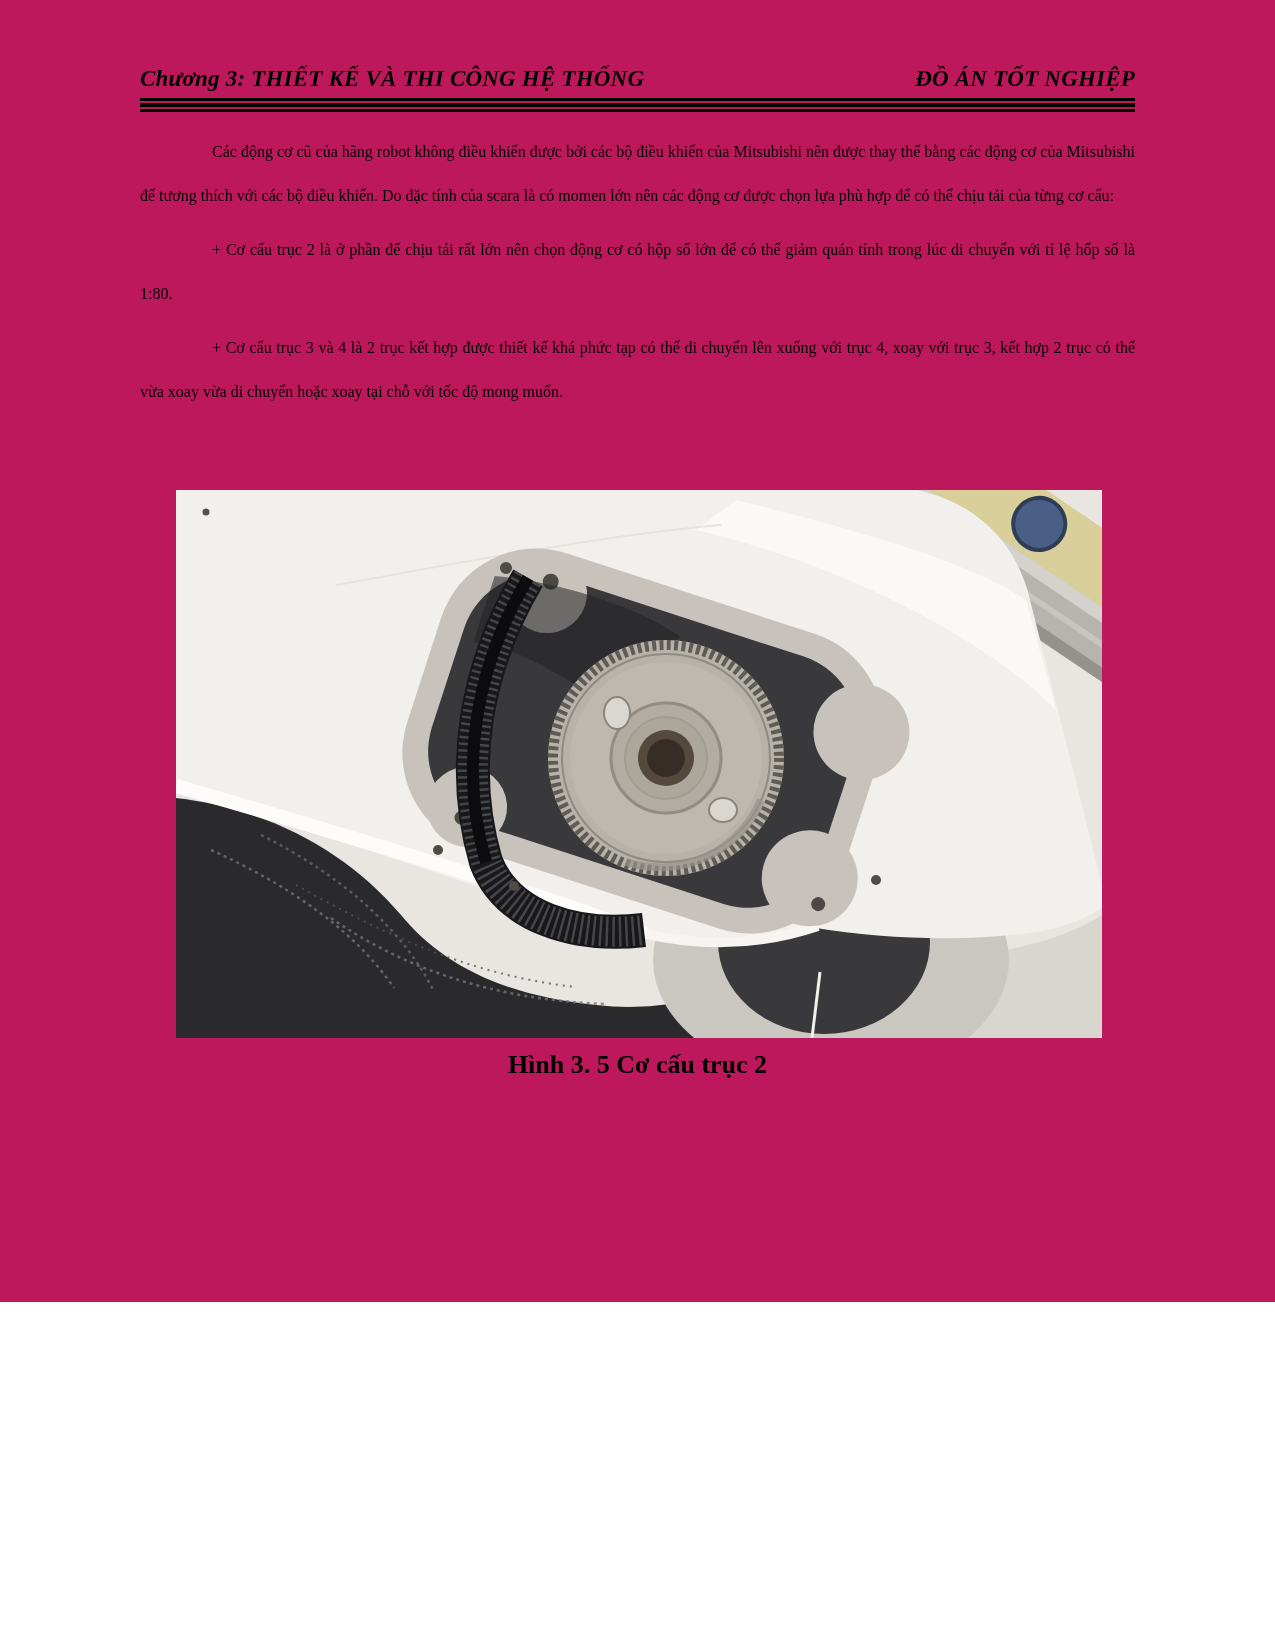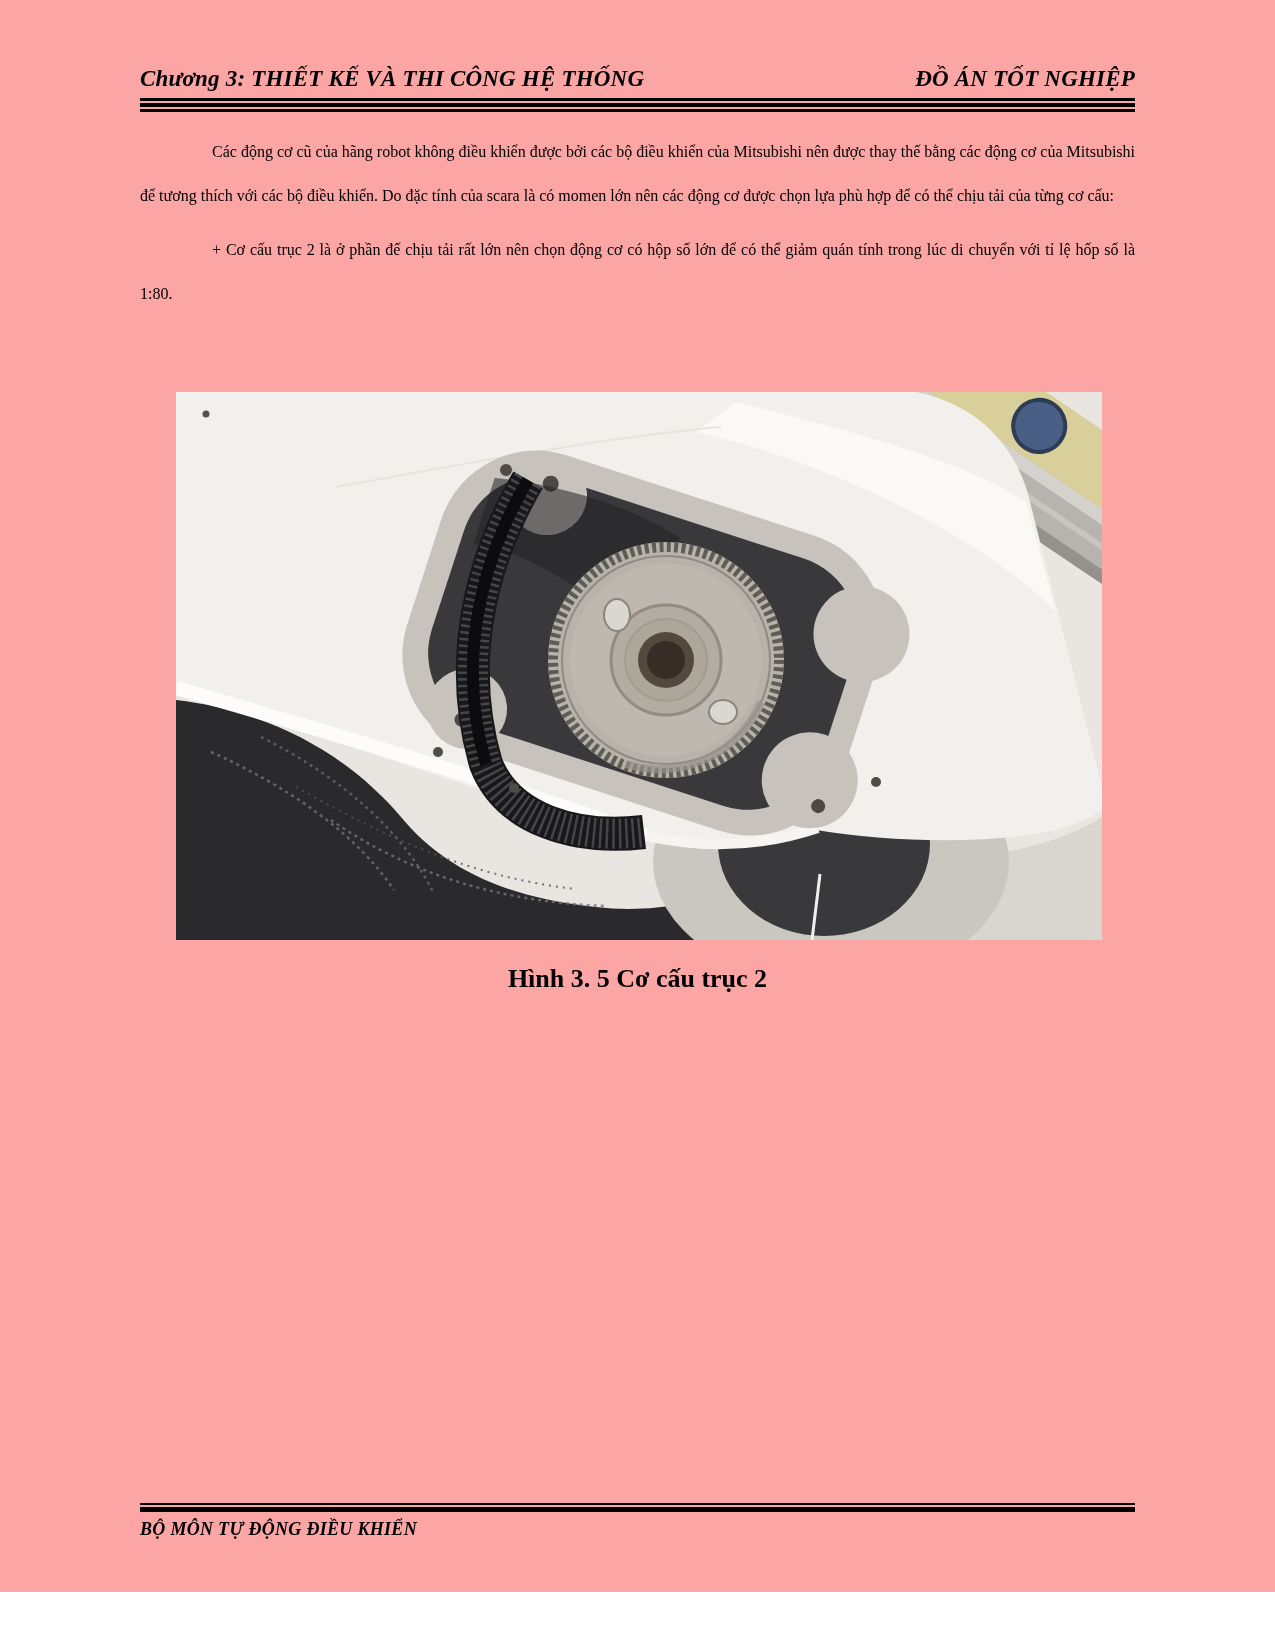--- a/index.html
+++ b/index.html
@@ -1,21 +1,21 @@
 <!DOCTYPE html>
 <html><head>
 <meta charset="utf-8">
 <style>
   * { margin: 0; padding: 0; box-sizing: border-box; }
   html, body { background: #ffffff; }
   .page {
     position: relative;
     width: 1275px;
-    height: 1592px;
-    background: #fca5a5;
+    height: 1302px;
+    background: #be185d;
     font-family: "Liberation Serif", "DejaVu Serif", serif;
     color: #000000;
     overflow: hidden;
   }
   .content { margin: 0 140px; }
 
   
   .header-row {
     display: flex;
     justify-content: space-between;
@@ -53,21 +53,21 @@
     width: 926px;
     height: 548px;
     overflow: hidden;
     background: #e7e4df;
   }
   .photo-frame svg { display: block; width: 926px; height: 548px; }
   .fig-caption {
     text-align: center;
     font-size: 26px;
     font-weight: bold;
-    margin-top: 24px;
+    margin-top: 12px;
     width: 995px;
     margin-left: -36px;
   }
 
   
   .footer {
     position: absolute;
     left: 140px;
     right: 140px;
     top: 1503px;
@@ -94,20 +94,21 @@
     </div>
     <div class="header-rule">
       <div class="r1"></div>
         <div class="r2"></div>
         <div class="r3"></div>
     </div>
 
     <div class="bodytext">
       <p>Các động cơ cũ của hãng robot không điều khiển được bởi các bộ điều khiển của Mitsubishi nên được thay thế bằng các động cơ của Mitsubishi để tương thích với các bộ điều khiển. Do đặc tính của scara là có momen lớn nên các động cơ được chọn lựa phù hợp để có thể chịu tải của từng cơ cấu:</p>
       <p>+ Cơ cấu trục 2 là ở phần đế chịu tải rất lớn nên chọn động cơ có hộp số lớn để có thể giảm quán tính trong lúc di chuyển với tỉ lệ hốp số là 1:80.</p>
+      <p>+ Cơ cấu trục 3 và 4 là 2 trục kết hợp được thiết kế khá phức tạp có thể di chuyển lên xuống với trục 4, xoay với trục 3, kết hợp 2 trục có thể vừa xoay vừa di chuyển hoặc xoay tại chỗ với tốc độ mong muốn.</p>
     </div>
 
     <figure class="photo-fig">
       <div class="photo-frame">
 
         <svg viewBox="0 0 926 548" preserveAspectRatio="none">
 
           <rect x="0" y="0" width="926" height="548" fill="#e9e6e1"></rect>
 
           <path d="M560,548 L926,548 L926,425 C880,455 800,470 700,476 C640,480 600,470 555,458 Z" fill="#d9d6d0"></path>

